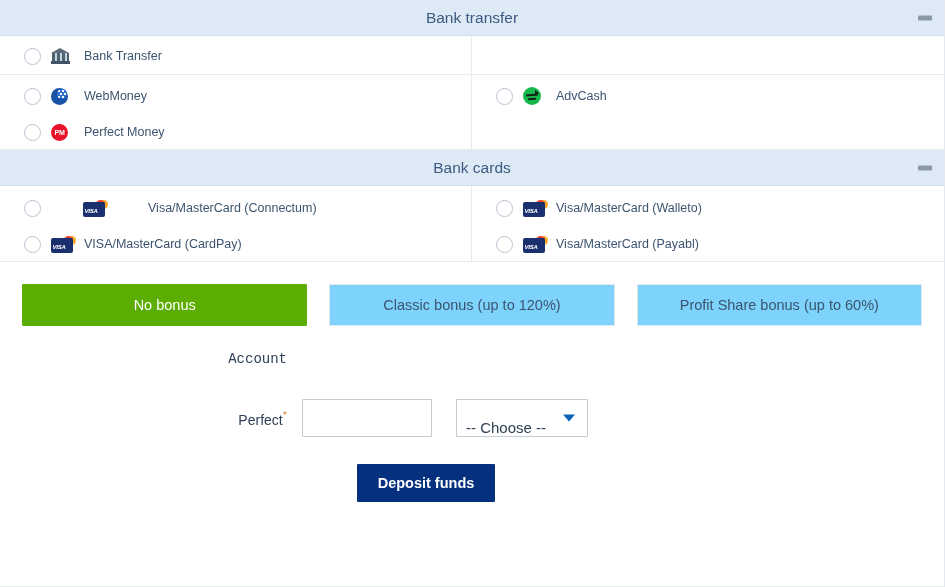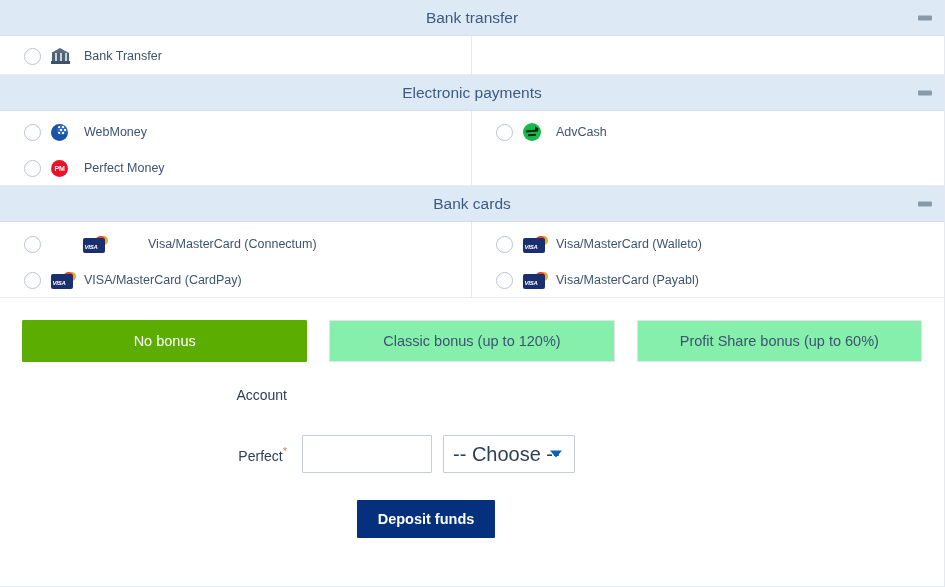--- a/index.html
+++ b/index.html
@@ -166,21 +166,21 @@
 
   
   .bonus-area { padding: 22px 22px 0 22px; background:#fff; }
   .tabs { display:flex; gap: 22px; }
   .tab {
     flex: 1;
     height: 42px;
     display:flex; align-items:center; justify-content:center;
     font-size:14.5px;
     border:1px solid #e0e6ec;
-    background:#86efac;
+    background:#7dd3fc;
     color:#3c5470;
     cursor:pointer;
     border-radius:1px;
   }
   .tab.active {
     background:#5cad02;
     border-color:#5cad02;
     color:#ffffff;
   }
 
@@ -191,42 +191,42 @@
     align-items:center;
   }
   .form-label {
     width: 280px;
     text-align: right;
     padding-right: 15px;
     font-size:14px;
     color:#2e4057;
   }
   .req { color:#d8873a; font-size:11px; vertical-align: super; }
-  .row-account { height: 34px; margin-top: 16px; }
+  .row-account { height: 34px; margin-top: 16px; font-family: Liberation Mono, monospace; }
   .row-amount { height: 40px; margin-top: 22px; }
   .amount-input {
     width: 130px; height: 38px;
     border:1px solid #c5ccd4;
     background:#fff;
     border-radius:1px;
     font-size:14px;
     padding: 0 8px;
     color:#2e4057;
     font-family:"Liberation Sans",sans-serif;
     outline:none;
   }
   .currency-select {
-    margin-left: 11px;
+    margin-left: 24px;
     width: 132px; height: 38px;
     border:1px solid #c5ccd4;
     background:#fff;
     border-radius:1px;
-    display:flex; align-items:center;
+    display:flex; align-items:flex-end;
     padding: 0 9px;
-    font-size:20px;
+    font-size:15px;
     color:#2e4057;
     cursor: pointer;
     position:relative;
   }
   .currency-select .caret {
     position:absolute; right:12px; top:50%; transform:translateY(-50%);
     width:0;height:0;
     border-left:6px solid transparent;
     border-right:6px solid transparent;
     border-top:7px solid #0b63b8;
@@ -270,24 +270,20 @@
               <span class="cols"></span>
               <span class="base"></span>
             </span>
         </span>
         <span class="opt-label">Bank Transfer</span>
       </div>
     </div>
     <div class="col right"></div>
   </div>
 
-  <div class="sect-header">
-    <span class="title">Electronic payments</span>
-    <span class="collapse-icon"></span>
-  </div>
   <div class="sect-body" style="height:75px;">
     <div class="col left">
       <div class="option" style="margin-top:3px;">
         <span class="radio"></span>
         <span class="opt-icon">
             <span class="wm-ico"></span>
           </span>
         <span class="opt-label">WebMoney</span>
       </div>
       <div class="option">

